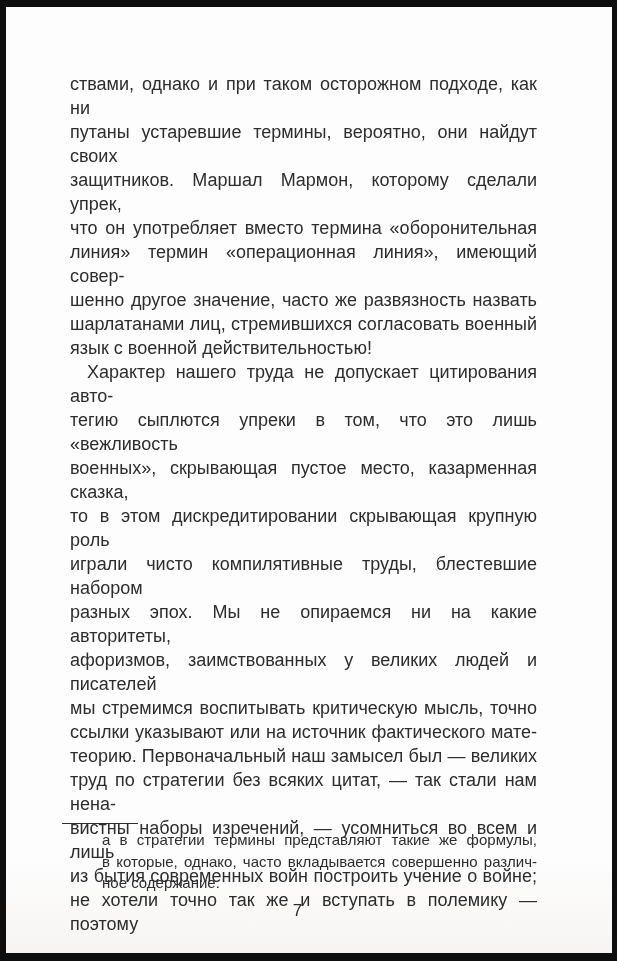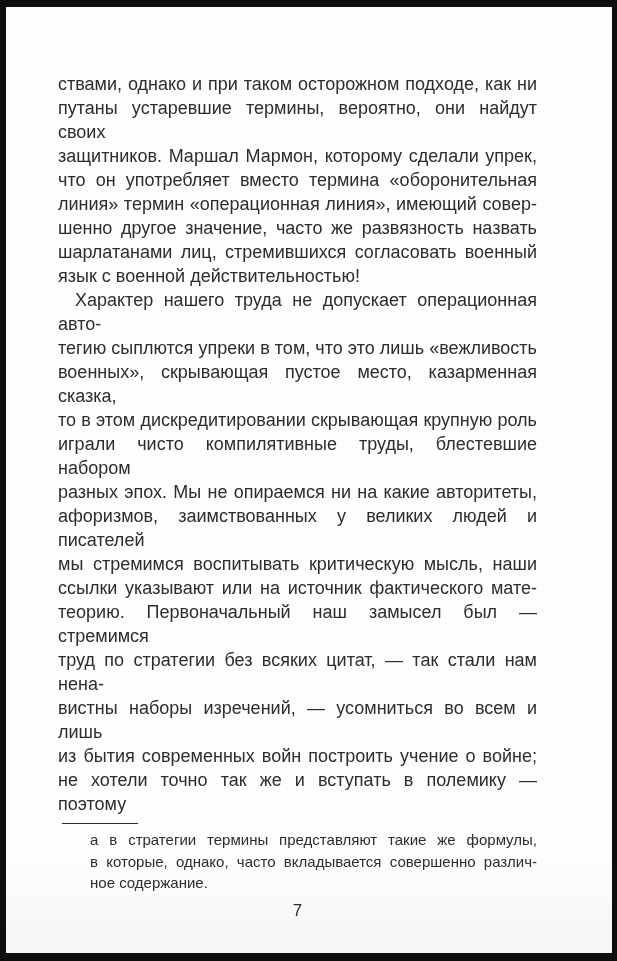--- a/index.html
+++ b/index.html
@@ -19,20 +19,21 @@
     position: absolute;
     left: 52px; top: 65px; width: 479px;
     font-size: 18px;
     line-height: 24px;
     color: #2d2d2d;
   }
   .line {
     text-align: justify;
     text-align-last: justify;
     white-space: normal;
+    margin-left: 12px;
   }
   .line.end { text-align-last: left; }
   .line.indent { text-indent: 17px; }
   .footnote-rule {
     position: absolute;
     left: 56px; top: 816px;
     width: 76px; height: 0;
     border-top: 1.5px solid #2e2e2e;
   }
   .footnote {
@@ -56,30 +57,30 @@
 <div class="page">
   <div class="body-text">
       <div class="line">ствами, однако и при таком осторожном подходе, как ни</div>
       <div class="line">путаны устаревшие термины, вероятно, они найдут своих</div>
       <div class="line">защитников. Маршал Мармон, которому сделали упрек,</div>
       <div class="line">что он употребляет вместо термина «оборонительная</div>
       <div class="line">линия» термин «операционная линия», имеющий совер-</div>
       <div class="line">шенно другое значение, часто же развязность назвать</div>
       <div class="line">шарлатанами лиц, стремившихся согласовать военный</div>
       <div class="line end">язык с военной действительностью!</div>
-      <div class="line indent">Характер нашего труда не допускает операционная авто-</div>
+      <div class="line indent">Характер нашего труда не допускает цитирования авто-</div>
       <div class="line">тегию сыплются упреки в том, что это лишь «вежливость</div>
       <div class="line">военных», скрывающая пустое место, казарменная сказка,</div>
       <div class="line">то в этом дискредитировании скрывающая крупную роль</div>
       <div class="line">играли чисто компилятивные труды, блестевшие набором</div>
       <div class="line">разных эпох. Мы не опираемся ни на какие авторитеты,</div>
       <div class="line">афоризмов, заимствованных у великих людей и писателей</div>
-      <div class="line">мы стремимся воспитывать критическую мысль, наши</div>
+      <div class="line">мы стремимся воспитывать критическую мысль, точно</div>
       <div class="line">ссылки указывают или на источник фактического мате-</div>
-      <div class="line">теорию. Первоначальный наш замысел был — стремимся</div>
+      <div class="line">теорию. Первоначальный наш замысел был — великих</div>
       <div class="line">труд по стратегии без всяких цитат, — так стали нам нена-</div>
       <div class="line">вистны наборы изречений, — усомниться во всем и лишь</div>
       <div class="line">из бытия современных войн построить учение о войне;</div>
       <div class="line">не хотели точно так же и вступать в полемику — поэтому</div>
     </div>
 
   <div class="footnote-rule"></div>
 
   <div class="footnote">
       <div class="line">а в стратегии термины представляют такие же формулы,</div>

